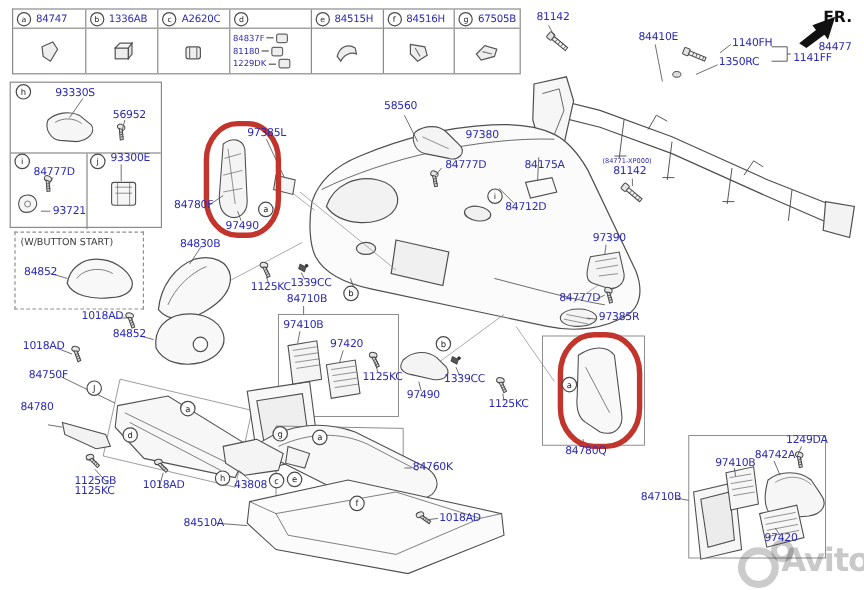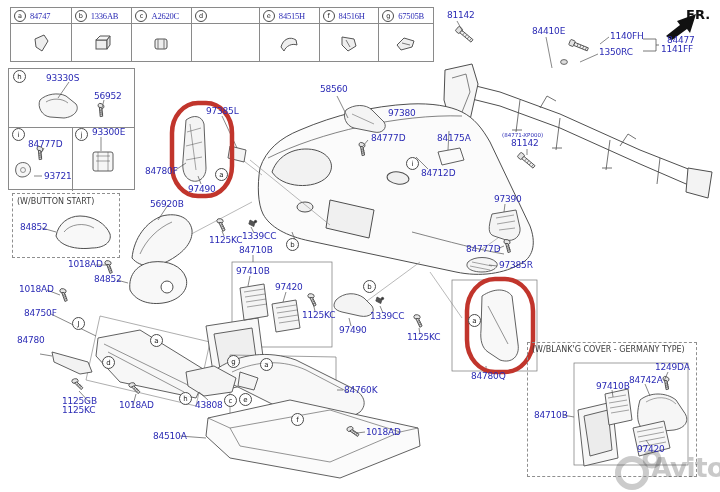--- a/index.html
+++ b/index.html
@@ -13,21 +13,21 @@
         background:rgba(255,255,255,.9);font-size:7px;color:#222;display:flex;align-items:center;justify-content:center;}
   .fr{position:absolute;z-index:4;left:686px;top:7px;font-size:13px;font-weight:bold;color:#101010;}
   
   .ptable{position:absolute;z-index:2;left:10px;top:7px;width:424px;height:55px;display:flex;
           border:1px solid #8a8a8a;background:#fff;box-sizing:border-box;}
   .pcell{border-right:1px solid #8a8a8a;box-sizing:border-box;display:flex;flex-direction:column;}
   .pcell:last-child{border-right:none;}
   .phead{height:16px;border-bottom:1px solid #8a8a8a;display:flex;align-items:center;gap:4px;padding-left:3px;box-sizing:border-box;}
   .phead .circ2{width:10px;height:10px;border:1px solid #4a4a4a;border-radius:50%;font-size:6.5px;color:#222;
         display:flex;align-items:center;justify-content:center;flex:0 0 auto;}
-  .pnum{font-size:8.5px;color:#2b2bb5;letter-spacing:-0.2px;font-family:Liberation Serif, serif;}
+  .pnum{font-size:8.5px;color:#2b2bb5;letter-spacing:-0.2px;}
   .pbody{flex:1;display:flex;align-items:center;justify-content:center;}
   .dbody{flex:1;display:flex;flex-direction:column;justify-content:space-evenly;padding:1px 2px;}
   .drow{display:flex;align-items:center;}
   .dnum{font-size:7px;color:#2b2bb5;}
   .dlead{width:6px;height:1px;background:#555;margin:0 2px;flex:0 0 auto;}
   .dicon{width:8px;height:6px;border:1px solid #666;border-radius:2px;background:#eee;flex:0 0 auto;}
   
   .lgrid{position:absolute;z-index:2;left:8px;top:68px;width:127px;height:122px;border:1px solid #8a8a8a;box-sizing:border-box;}
   .lgrid .hrow{position:absolute;left:0;top:58px;width:100%;height:1px;background:#8a8a8a;}
   .lgrid .vdiv{position:absolute;left:63px;top:59px;width:1px;height:63px;background:#8a8a8a;}
@@ -250,20 +250,37 @@
           <svg width="22" height="22">
             <rect x="4" y="7" width="12" height="10" rx="2" fill="#eee" stroke="#555"></rect>
             <path d="M7,7 L7,17 M13,7 L13,17" stroke="#777" fill="none"></path>
           </svg>
         </div>
     </div>
     <div class="pcell" style="width:68px">
       <div class="phead">
           <span class="circ2">d</span>
         </div>
+      <div class="dbody">
+        <div class="drow">
+            <span class="dnum">84837F</span>
+            <span class="dlead"></span>
+            <span class="dicon"></span>
+          </div>
+        <div class="drow">
+            <span class="dnum">81180</span>
+            <span class="dlead"></span>
+            <span class="dicon"></span>
+          </div>
+        <div class="drow">
+            <span class="dnum">1229DK</span>
+            <span class="dlead"></span>
+            <span class="dicon"></span>
+          </div>
+      </div>
     </div>
     <div class="pcell" style="width:60px">
       <div class="phead">
           <span class="circ2">e</span>
           <span class="pnum">84515H</span>
         </div>
       <div class="pbody">
           <svg width="24" height="22">
             <path d="M4,15 C6,7 13,4 19,8 L20,13 C15,11 9,14 7,19 Z" fill="#eee" stroke="#555"></path>
           </svg>
@@ -296,42 +313,39 @@
   </div>
 
   <div class="lgrid">
     <div class="hrow"></div>
     <div class="vdiv"></div>
   </div>
 
   <div class="dashed" style="left:12px;top:193px;width:108px;height:65px">
     <span class="note" style="left:4px;top:4px">(W/BUTTON START)</span>
   </div>
-  <div class="dashed" style="left:527px;top:342px;width:170px;height:135px">
-    <span class="note" style="left:4px;top:3px">(W/BLANK'G COVER - GERMANY TYPE)</span>
-  </div>
 
   <span class="lbl" style="left:447px;top:11px">81142</span>
   <span class="lbl" style="left:532px;top:27px">84410E</span>
   <span class="lbl" style="left:610px;top:32px">1140FH</span>
   <span class="lbl" style="left:599px;top:48px">1350RC</span>
-  <span class="lbl" style="left:667px;top:36px">84477</span>
+  <span class="lbl" style="left:682px;top:36px">84477</span>
   <span class="lbl" style="left:661px;top:45px">1141FF</span>
 
   <span class="lbl" style="left:46px;top:74px">93330S</span>
   <span class="lbl" style="left:94px;top:92px">56952</span>
   <span class="lbl" style="left:28px;top:140px">84777D</span>
   <span class="lbl" style="left:44px;top:172px">93721</span>
   <span class="lbl" style="left:92px;top:128px">93300E</span>
 
   <span class="lbl" style="left:320px;top:85px">58560</span>
   <span class="lbl" style="left:206px;top:107px">97385L</span>
   <span class="lbl" style="left:145px;top:167px">84780F</span>
   <span class="lbl" style="left:188px;top:185px">97490</span>
-  <span class="lbl" style="left:150px;top:200px">56920B</span>
+  <span class="lbl" style="left:150px;top:200px">84830B</span>
   <span class="lbl" style="left:388px;top:109px">97380</span>
   <span class="lbl" style="left:371px;top:134px">84777D</span>
   <span class="lbl" style="left:437px;top:134px">84175A</span>
   <span class="tiny" style="left:502px;top:133px">(84771-XP000)</span>
   <span class="lbl" style="left:511px;top:139px">81142</span>
   <span class="lbl" style="left:421px;top:169px">84712D</span>
   <span class="lbl" style="left:494px;top:195px">97390</span>
   <span class="lbl" style="left:466px;top:245px">84777D</span>
   <span class="lbl" style="left:499px;top:261px">97385R</span>
   <span class="lbl" style="left:471px;top:372px">84780Q</span>

